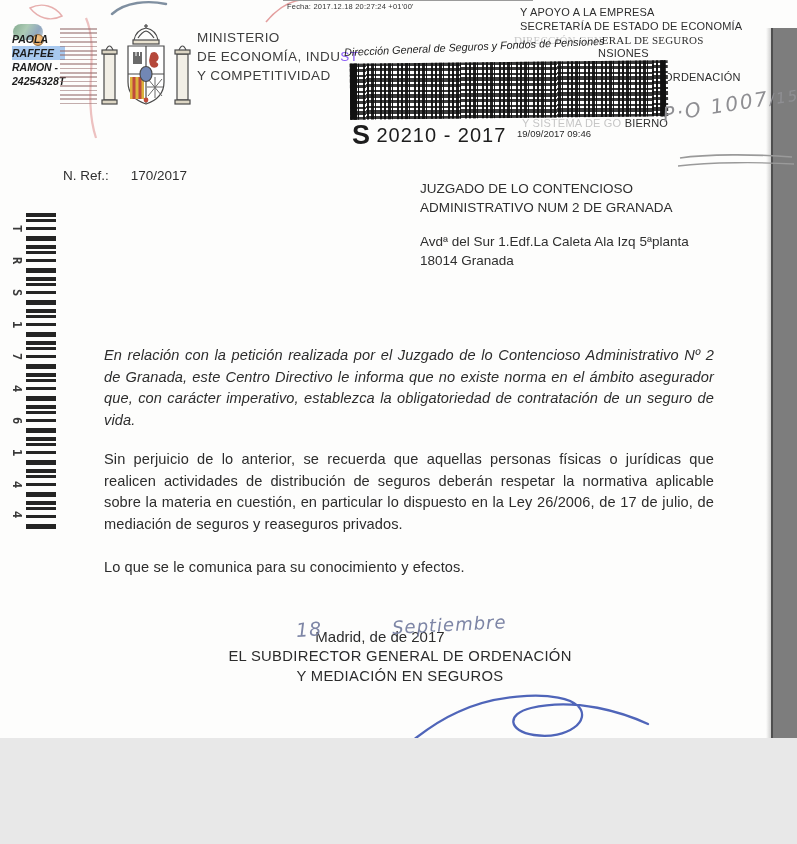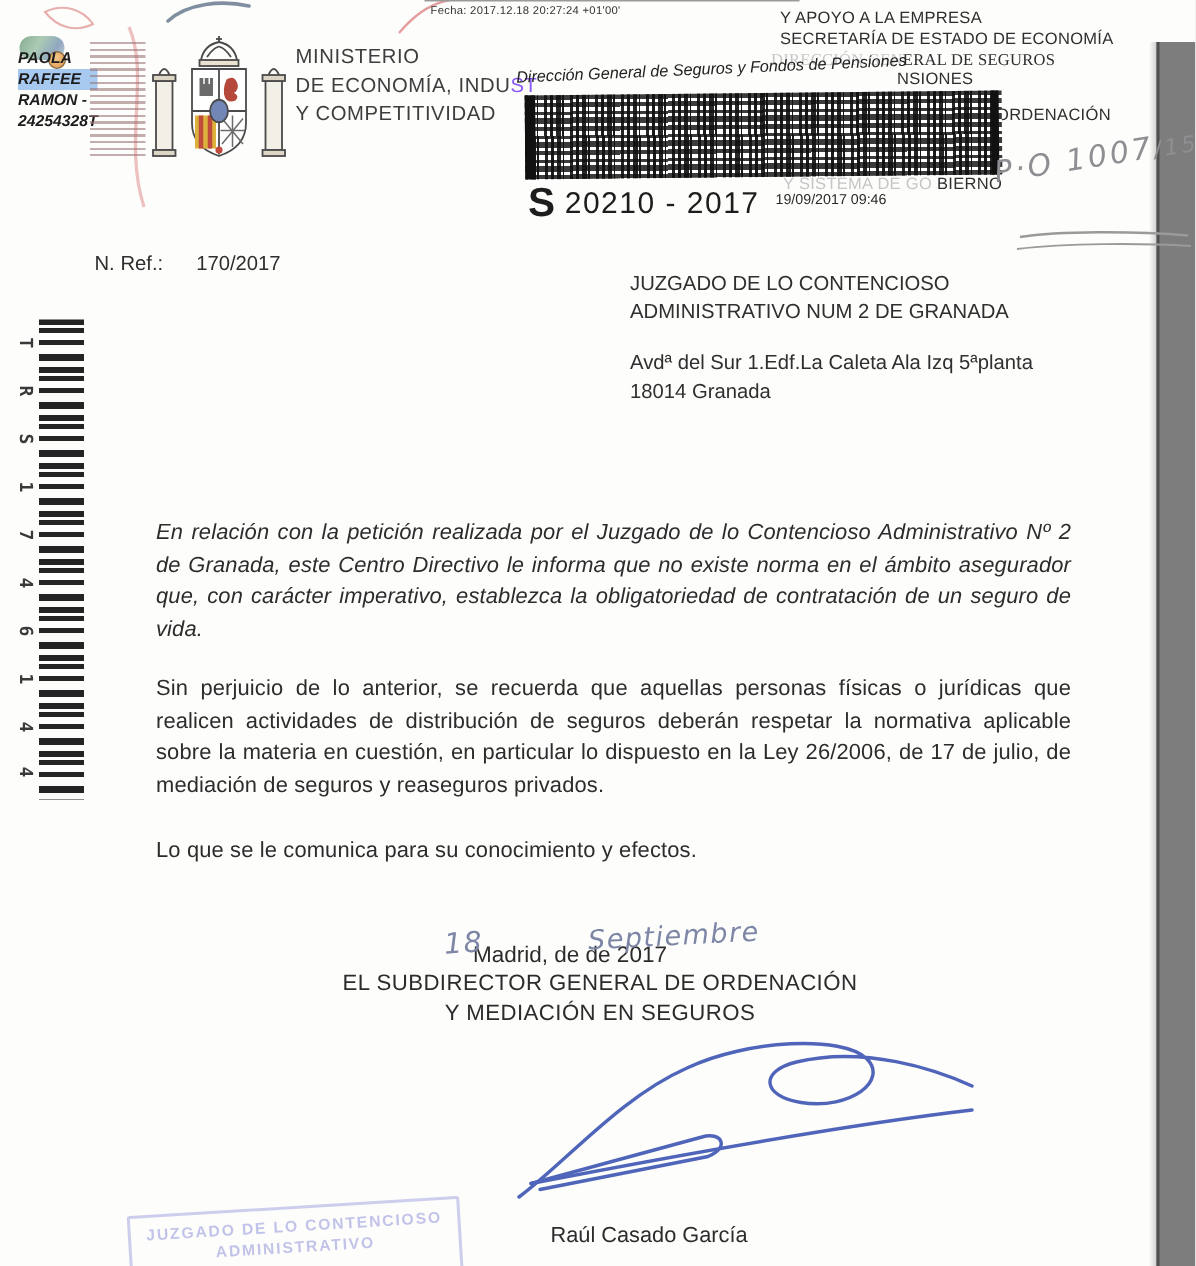--- a/index.html
+++ b/index.html
@@ -1,19 +1,19 @@
 <!DOCTYPE html>
 <html><head>
 <meta charset="utf-8">
 <style>
   * { margin:0; padding:0; box-sizing:border-box; }
   html,body { background:#e8e8e8; }
   body { font-family:"Liberation Sans", sans-serif; }
   .page {
-    position:relative; width:797px; height:844px; margin:0 auto;
+    position:relative; width:797px; height:738px; margin:0 auto;
     background:#fdfdfc; overflow:hidden; color:#2d2d2d;
   }
   .abs { position:absolute; }
 
   
   .scan-band { right:0; top:28px; bottom:0; width:26px; background:#7d7d7d; border-left:2px solid #4f4f4f; }
   .scan-band-soft { right:26px; top:28px; bottom:0; width:5px; background:linear-gradient(90deg, rgba(0,0,0,0), rgba(0,0,0,0.18)); }
 
   
   .fecha-line { left:287px; top:2px; font-size:7.5px; color:#333; letter-spacing:0.2px; }

